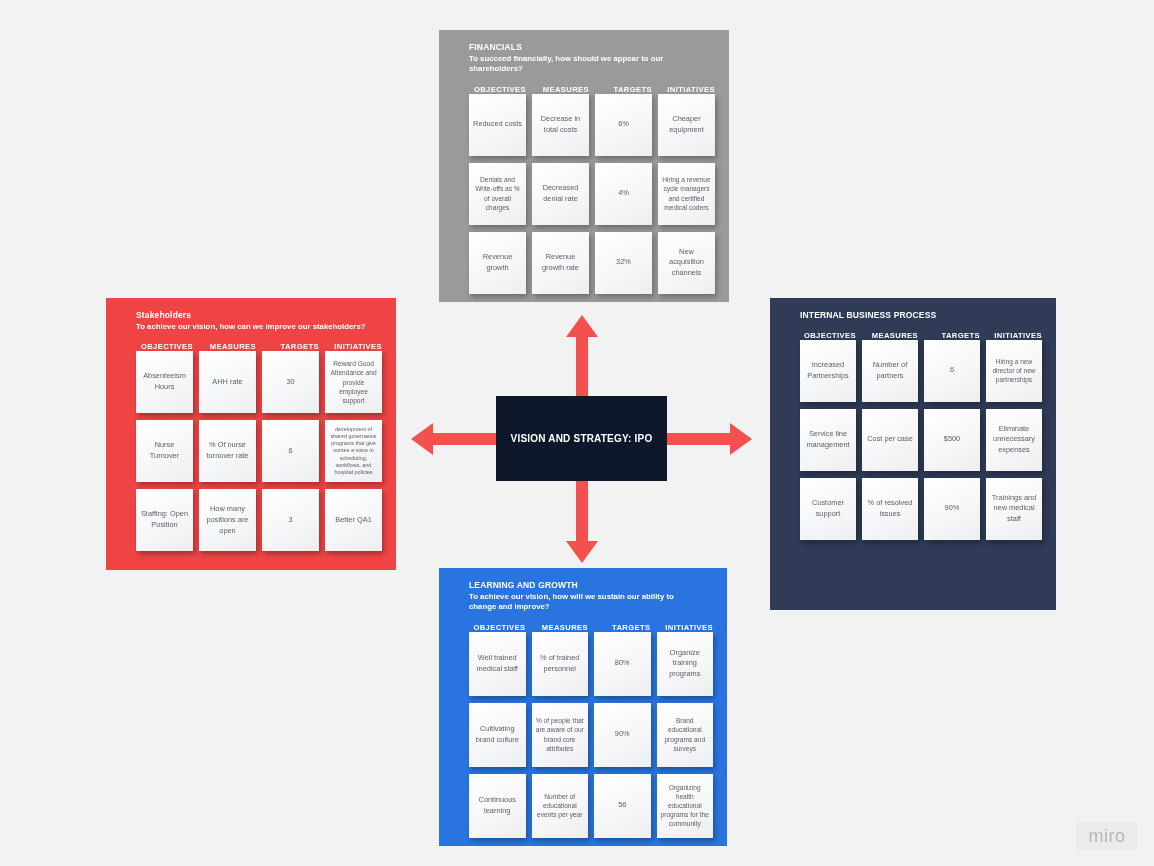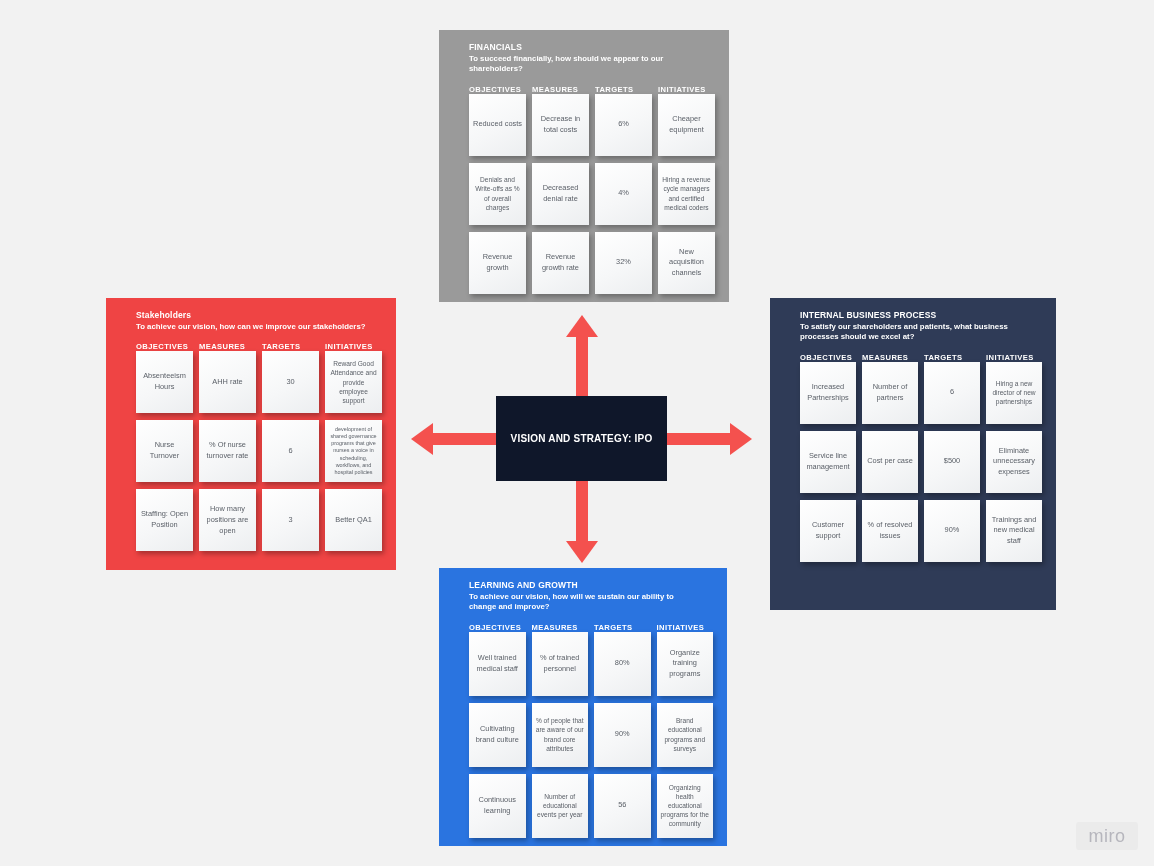--- a/index.html
+++ b/index.html
@@ -54,21 +54,21 @@
     display: grid;
     grid-template-columns: repeat(4, 1fr);
     column-gap: 6px;
     margin-top: 10px;
   }
   .col-header {
     color: #ffffff;
     font-size: 7.6px;
     font-weight: bold;
     letter-spacing: .4px;
-    text-align: left;
+    text-align: right;
   }
 
   
   .note-grid {
     display: grid;
     grid-template-columns: repeat(4, 1fr);
     column-gap: 6px;
     row-gap: 7px;
   }
   .note {
@@ -266,21 +266,20 @@
           <span class="note-text">3</span>
         </div>
       <div class="note">
           <span class="note-text">Better QA1</span>
         </div>
     </div>
   </div>
 
   <div class="panel panel-internal">
     <div class="panel-title">INTERNAL BUSINESS PROCESS</div>
-    <div class="panel-sub">To satisfy our shareholders and patients, what business processes should we excel at?</div>
     <div class="col-headers">
       <div class="col-header">OBJECTIVES</div>
       <div class="col-header">MEASURES</div>
       <div class="col-header">TARGETS</div>
       <div class="col-header">INITIATIVES</div>
     </div>
     <div class="note-grid">
       <div class="note">
           <span class="note-text">Increased Partnerships</span>
         </div>

